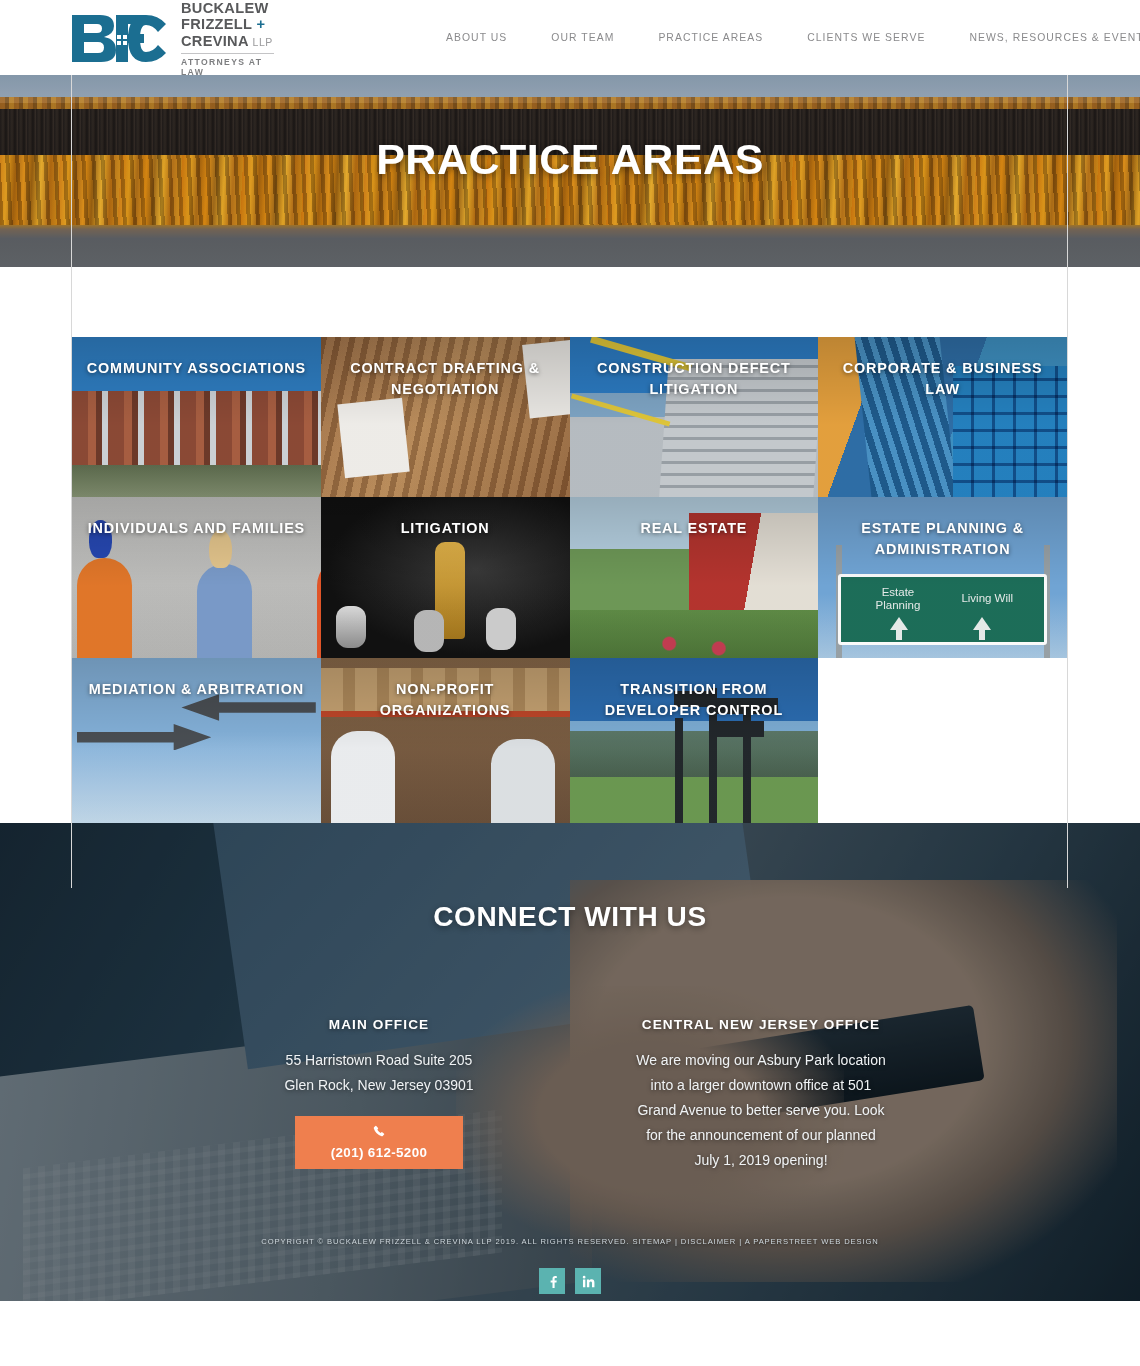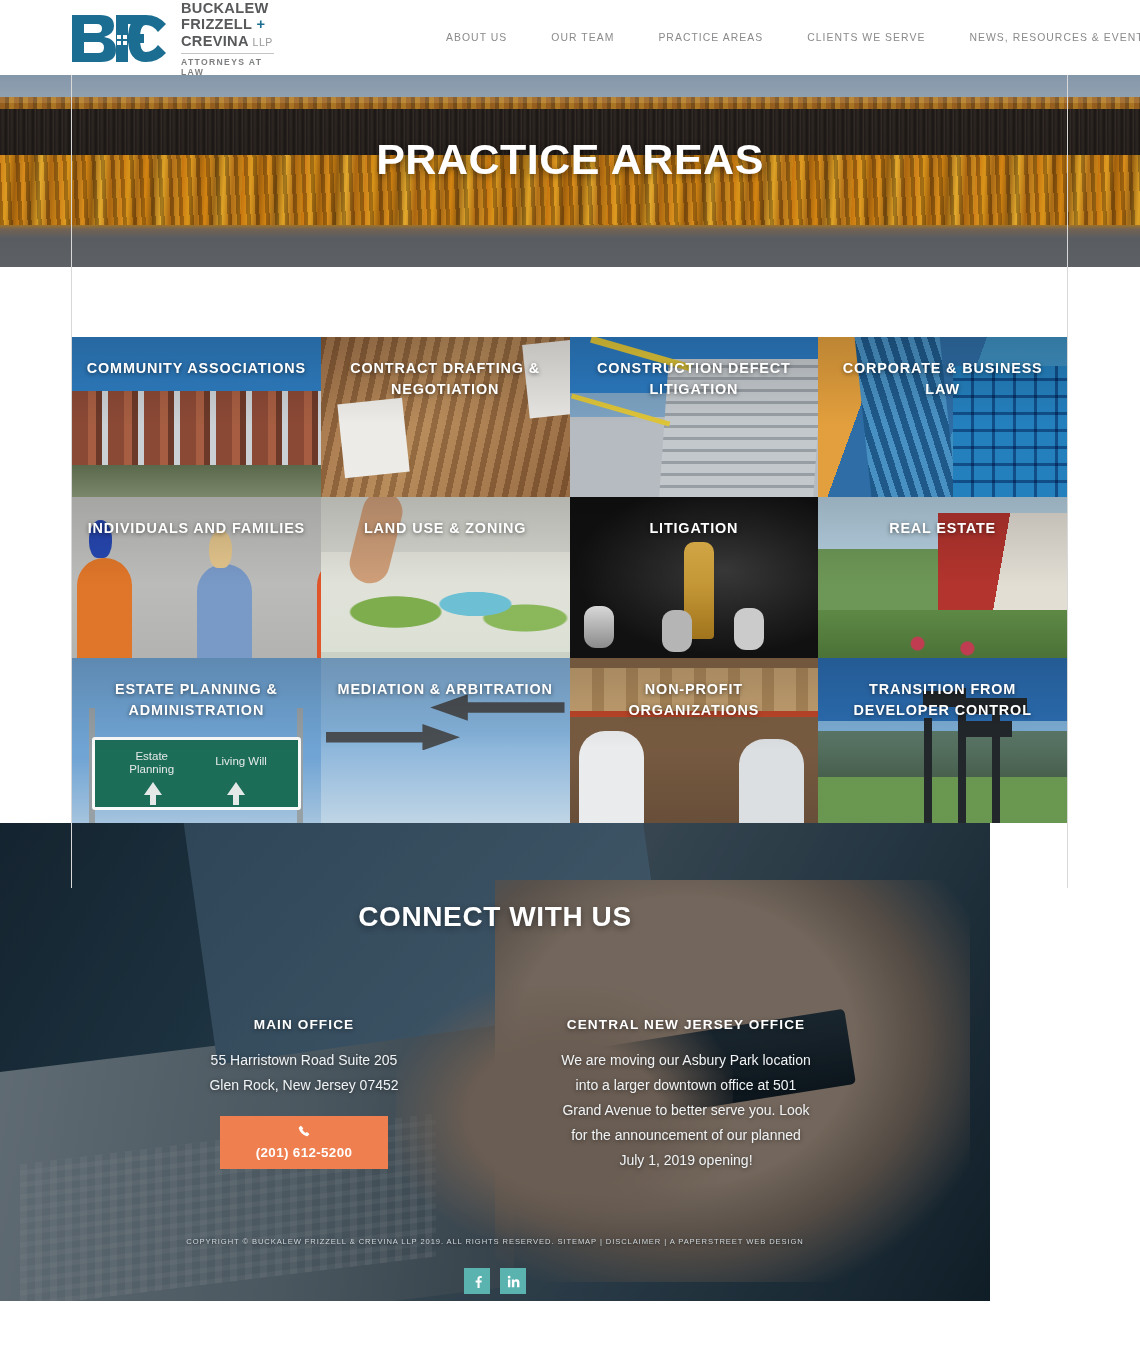--- a/index.html
+++ b/index.html
@@ -310,21 +310,21 @@
     background:#23282c;
     box-shadow: 34px 14px 0 0 #23282c, -34px 30px 0 0 #23282c;
   }
   .art-signpost .blade{
     position:absolute; background:#23282c; height: 16px; z-index:2;
   }
 
   
   .footer {
     position: relative;
-    width: 990px;
+    width: 1140px;
     height: 478px;
     overflow: hidden;
     background: #4c1d95;
   }
   .footer-photo { position: absolute; inset: 0; }
   .fp-bg { position:absolute; inset:0;
     background: linear-gradient(120deg,#1d2e3b 0%, #2a4557 24%, #60707c 48%, #3d5260 70%, #14222c 100%); }
   .fp-laptop { position:absolute; left:-4%; bottom:-4%; width:56%; height:58%;
     background: linear-gradient(100deg,#aab4bb, #7f8b93 60%, #59646c);
     transform: skewY(-7deg); }
@@ -463,25 +463,20 @@
     <div class="tile-shade"></div>
     <div class="tile-label">CORPORATE &amp; BUSINESS LAW</div>
   </div>
 
   <div class="tile">
     <div class="tile-art art-people"></div>
     <div class="tile-shade"></div>
     <div class="tile-label">INDIVIDUALS AND FAMILIES</div>
   </div>
 
-  <div class="tile">
-    <div class="tile-art art-plan"></div>
-    <div class="tile-shade"></div>
-    <div class="tile-label">LAND USE &amp; ZONING</div>
-  </div>
 
   <div class="tile">
     <div class="tile-art art-chess"></div>
     <div class="tile-shade"></div>
     <div class="tile-label">LITIGATION</div>
   </div>
 
   <div class="tile">
     <div class="tile-art art-realestate"></div>
     <div class="tile-shade"></div>
@@ -544,21 +539,21 @@
   </div>
   <div class="footer-overlay"></div>
 
   <div class="footer-inner">
     <div class="footer-title">CONNECT WITH US</div>
 
     <div class="offices">
       <div class="office">
         <div class="office-name">MAIN OFFICE</div>
         <div class="office-line">55 Harristown Road Suite 205</div>
-        <div class="office-line">Glen Rock, New Jersey 07452</div>
+        <div class="office-line">Glen Rock, New Jersey 03901</div>
         <button class="phone-btn">
           <svg viewBox="0 0 16 16">
             <path d="M3.2 1.2 1.4 3c-.4.4-.5 1-.3 1.5a16 16 0 0 0 10.4 10.4c.5.2 1.1 0 1.5-.3l1.8-1.8c.3-.3.3-.8 0-1.1l-2.5-2a.8.8 0 0 0-1 0l-1.2.9a12 12 0 0 1-4.3-4.3l.9-1.2a.8.8 0 0 0 0-1L4.3 1.2a.8.8 0 0 0-1.1 0z"></path>
           </svg>
           <span>(201) 612-5200</span>
         </button>
       </div>
 
       <div class="office">
         <div class="office-name">CENTRAL NEW JERSEY OFFICE</div>

